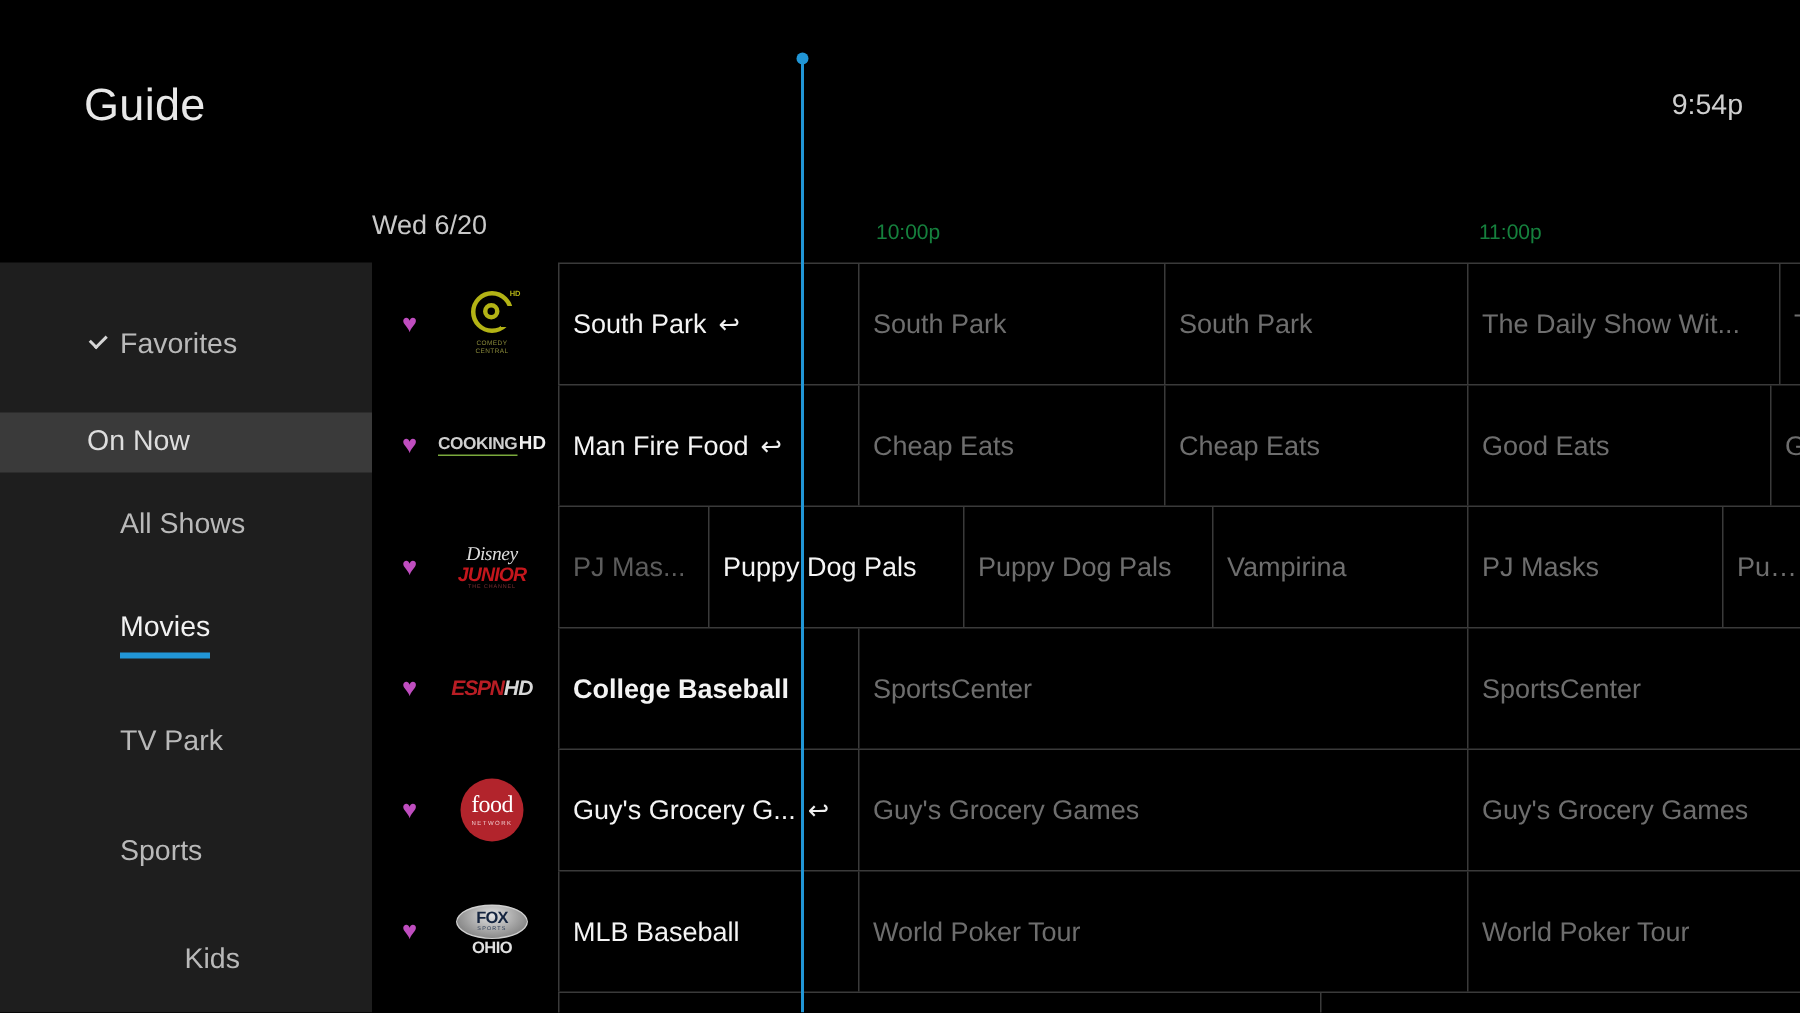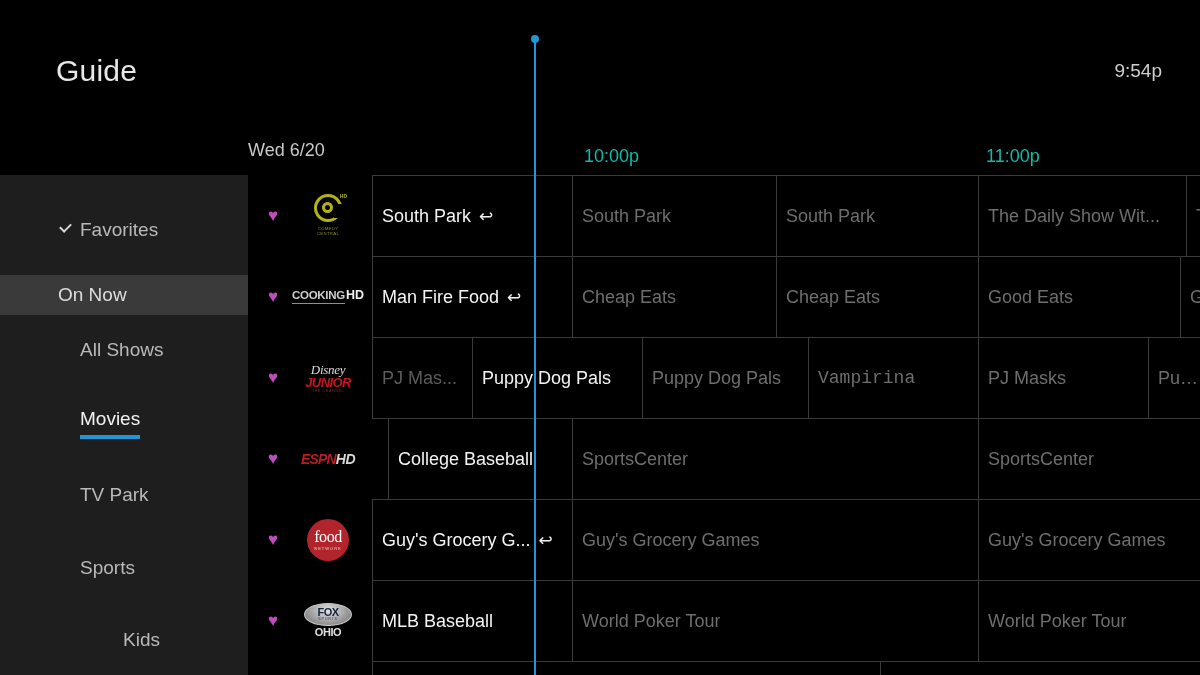--- a/index.html
+++ b/index.html
@@ -88,22 +88,22 @@
     width: 952px; height: 545px;
   }
   #timebar {
     position: absolute;
     left: 0; top: 0;
     width: 952px; height: 45px;
   }
   .time-tick {
     position: absolute;
     top: 16px;
-    font-size: 18px;
-    color: #14b8a6;
+    font-size: 14px;
+    color: #15803d;
     white-space: nowrap;
   }
 
   
   #logo-col {
     position: absolute;
     left: 0; top: 45px;
     width: 124px; height: 500px;
   }
   .chan-row {
@@ -473,33 +473,33 @@
       <div class="prog-row" style="top:162px; height:81px;">
         <div class="prog-cell dim" style="left:0px; width:100px;">
           <span class="ptitle">PJ Mas...</span>
         </div>
         <div class="prog-cell live" style="left:100px; width:170px;">
           <span class="ptitle">Puppy Dog Pals</span>
         </div>
         <div class="prog-cell" style="left:270px; width:166px;">
           <span class="ptitle">Puppy Dog Pals</span>
         </div>
-        <div class="prog-cell" style="left:436px; width:170px;font-family:Liberation Mono, monospace;">
+        <div class="prog-cell" style="left:436px; width:170px;">
           <span class="ptitle">Vampirina</span>
         </div>
         <div class="prog-cell" style="left:606px; width:170px;">
           <span class="ptitle">PJ Masks</span>
         </div>
         <div class="prog-cell" style="left:776px; width:52px;">
           <span class="ptitle">Pupp</span>
         </div>
       </div>
 
       <div class="prog-row" style="top:243px; height:81px;">
-        <div class="prog-cell live" style="left:16px; width:200px;">
+        <div class="prog-cell live" style="left:0px; width:200px;font-weight:bold;">
           <span class="ptitle">College Baseball</span>
         </div>
         <div class="prog-cell" style="left:200px; width:406px;">
           <span class="ptitle">SportsCenter</span>
         </div>
         <div class="prog-cell" style="left:606px; width:222px;">
           <span class="ptitle">SportsCenter</span>
         </div>
       </div>
 

